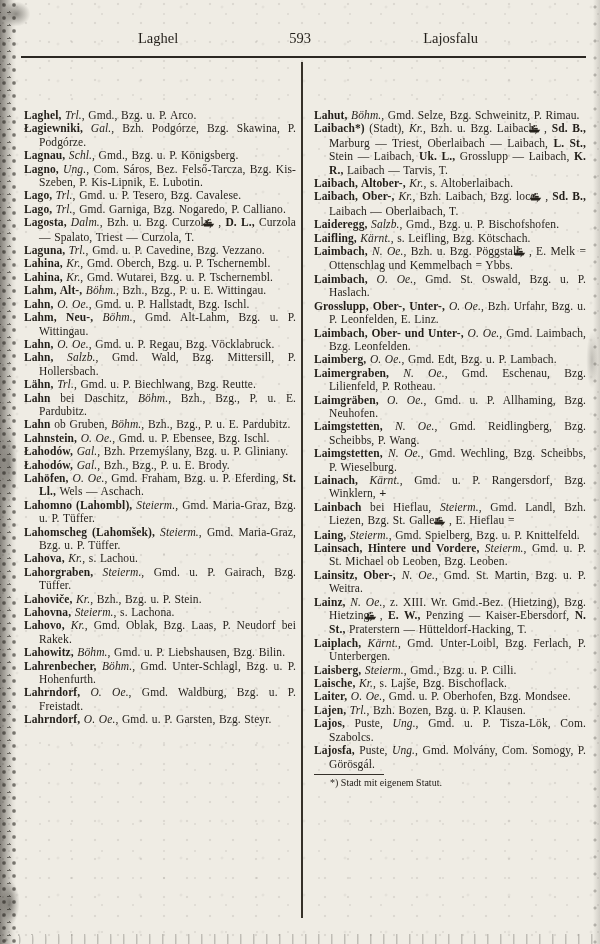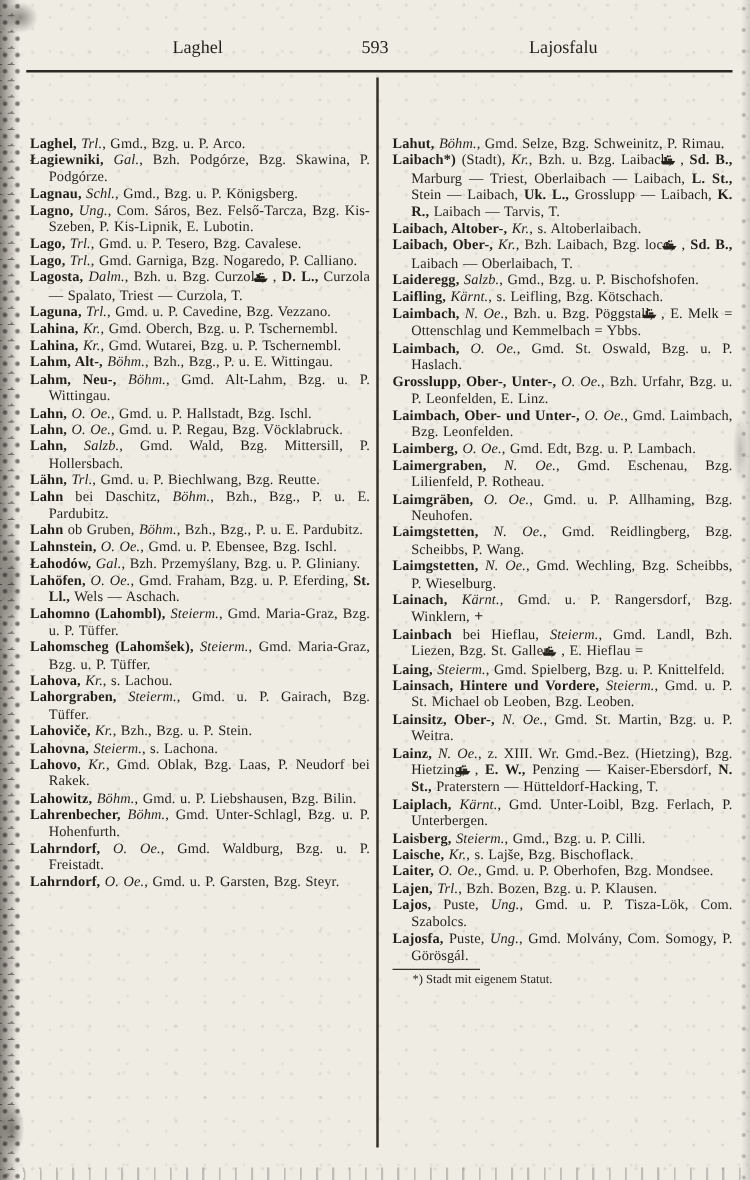--- a/index.html
+++ b/index.html
@@ -100,29 +100,30 @@
               <path d="M0.6 4.7 L12.2 4.7 L10.4 7.5 L2.1 7.5 Z"></path>
               <rect x="3.5" y="1.6" width="1.8" height="3.1"></rect>
               <rect x="6.1" y="2.9" width="3.6" height="1.8"></rect>
               <circle cx="6.2" cy="1.0" r="0.9"></circle>
               <circle cx="8.1" cy="0.8" r="0.7"></circle>
             </svg></span><span class="t-n">, </span><span class="t-b">D. L.,</span><span class="t-n"> Curzola — Spalato, Triest — Curzola, T.</span></p>
         <p class="entry"><span class="t-b">Laguna,</span><span class="t-i"> Trl.</span><span class="t-n">, Gmd. u. P. Cavedine, Bzg. Vezzano.</span></p>
         <p class="entry"><span class="t-b">Lahina,</span><span class="t-i"> Kr.</span><span class="t-n">, Gmd. Oberch, Bzg. u. P. Tschernembl.</span></p>
         <p class="entry"><span class="t-b">Lahina,</span><span class="t-i"> Kr.</span><span class="t-n">, Gmd. Wutarei, Bzg. u. P. Tschernembl.</span></p>
         <p class="entry"><span class="t-b">Lahm, Alt-,</span><span class="t-i"> Böhm.</span><span class="t-n">, Bzh., Bzg., P. u. E. Wittingau.</span></p>
+        <p class="entry"><span class="t-b">Lahn,</span><span class="t-i"> O. Oe.</span><span class="t-n">, Gmd. u. P. Hallstadt, Bzg. Ischl.</span></p>
         <p class="entry"><span class="t-b">Lahm, Neu-,</span><span class="t-i"> Böhm.</span><span class="t-n">, Gmd. Alt-Lahm, Bzg. u. P. Wittingau.</span></p>
-        <p class="entry"><span class="t-b">Lahn,</span><span class="t-i"> O. Oe.</span><span class="t-n">, Gmd. u. P. Hallstadt, Bzg. Ischl.</span></p>
         <p class="entry"><span class="t-b">Lahn,</span><span class="t-i"> O. Oe.</span><span class="t-n">, Gmd. u. P. Regau, Bzg. Vöcklabruck.</span></p>
         <p class="entry"><span class="t-b">Lahn,</span><span class="t-i"> Salzb.</span><span class="t-n">, Gmd. Wald, Bzg. Mittersill, P. Hollersbach.</span></p>
         <p class="entry"><span class="t-b">Lähn,</span><span class="t-i"> Trl.</span><span class="t-n">, Gmd. u. P. Biechlwang, Bzg. Reutte.</span></p>
         <p class="entry"><span class="t-b">Lahn</span><span class="t-n"> bei Daschitz,</span><span class="t-i"> Böhm.</span><span class="t-n">, Bzh., Bzg., P. u. E. Pardubitz.</span></p>
         <p class="entry"><span class="t-b">Lahn</span><span class="t-n"> ob Gruben,</span><span class="t-i"> Böhm.</span><span class="t-n">, Bzh., Bzg., P. u. E. Pardubitz.</span></p>
         <p class="entry"><span class="t-b">Lahnstein,</span><span class="t-i"> O. Oe.</span><span class="t-n">, Gmd. u. P. Ebensee, Bzg. Ischl.</span></p>
         <p class="entry"><span class="t-b">Łahodów,</span><span class="t-i"> Gal.</span><span class="t-n">, Bzh. Przemyślany, Bzg. u. P. Gliniany.</span></p>
+        <p class="entry"><span class="t-b">Łahodów,</span><span class="t-i"> Gal.</span><span class="t-n">, Bzh., Bzg., P. u. E. Brody.</span></p>
         <p class="entry"><span class="t-b">Lahöfen,</span><span class="t-i"> O. Oe.</span><span class="t-n">, Gmd. Fraham, Bzg. u. P. Eferding, </span><span class="t-b">St. Ll.,</span><span class="t-n"> Wels — Aschach.</span></p>
         <p class="entry"><span class="t-b">Lahomno (Lahombl),</span><span class="t-i"> Steierm.</span><span class="t-n">, Gmd. Maria-Graz, Bzg. u. P. Tüffer.</span></p>
         <p class="entry"><span class="t-b">Lahomscheg (Lahomšek),</span><span class="t-i"> Steierm.</span><span class="t-n">, Gmd. Maria-Graz, Bzg. u. P. Tüffer.</span></p>
         <p class="entry"><span class="t-b">Lahova,</span><span class="t-i"> Kr.</span><span class="t-n">, s. Lachou.</span></p>
         <p class="entry"><span class="t-b">Lahorgraben,</span><span class="t-i"> Steierm.</span><span class="t-n">, Gmd. u. P. Gairach, Bzg. Tüffer.</span></p>
         <p class="entry"><span class="t-b">Lahoviče,</span><span class="t-i"> Kr.</span><span class="t-n">, Bzh., Bzg. u. P. Stein.</span></p>
         <p class="entry"><span class="t-b">Lahovna,</span><span class="t-i"> Steierm.</span><span class="t-n">, s. Lachona.</span></p>
         <p class="entry"><span class="t-b">Lahovo,</span><span class="t-i"> Kr.</span><span class="t-n">, Gmd. Oblak, Bzg. Laas, P. Neudorf bei Rakek.</span></p>
         <p class="entry"><span class="t-b">Lahowitz,</span><span class="t-i"> Böhm.</span><span class="t-n">, Gmd. u. P. Liebshausen, Bzg. Bilin.</span></p>
         <p class="entry"><span class="t-b">Lahrenbecher,</span><span class="t-i"> Böhm.</span><span class="t-n">, Gmd. Unter-Schlagl, Bzg. u. P. Hohenfurth.</span></p>

